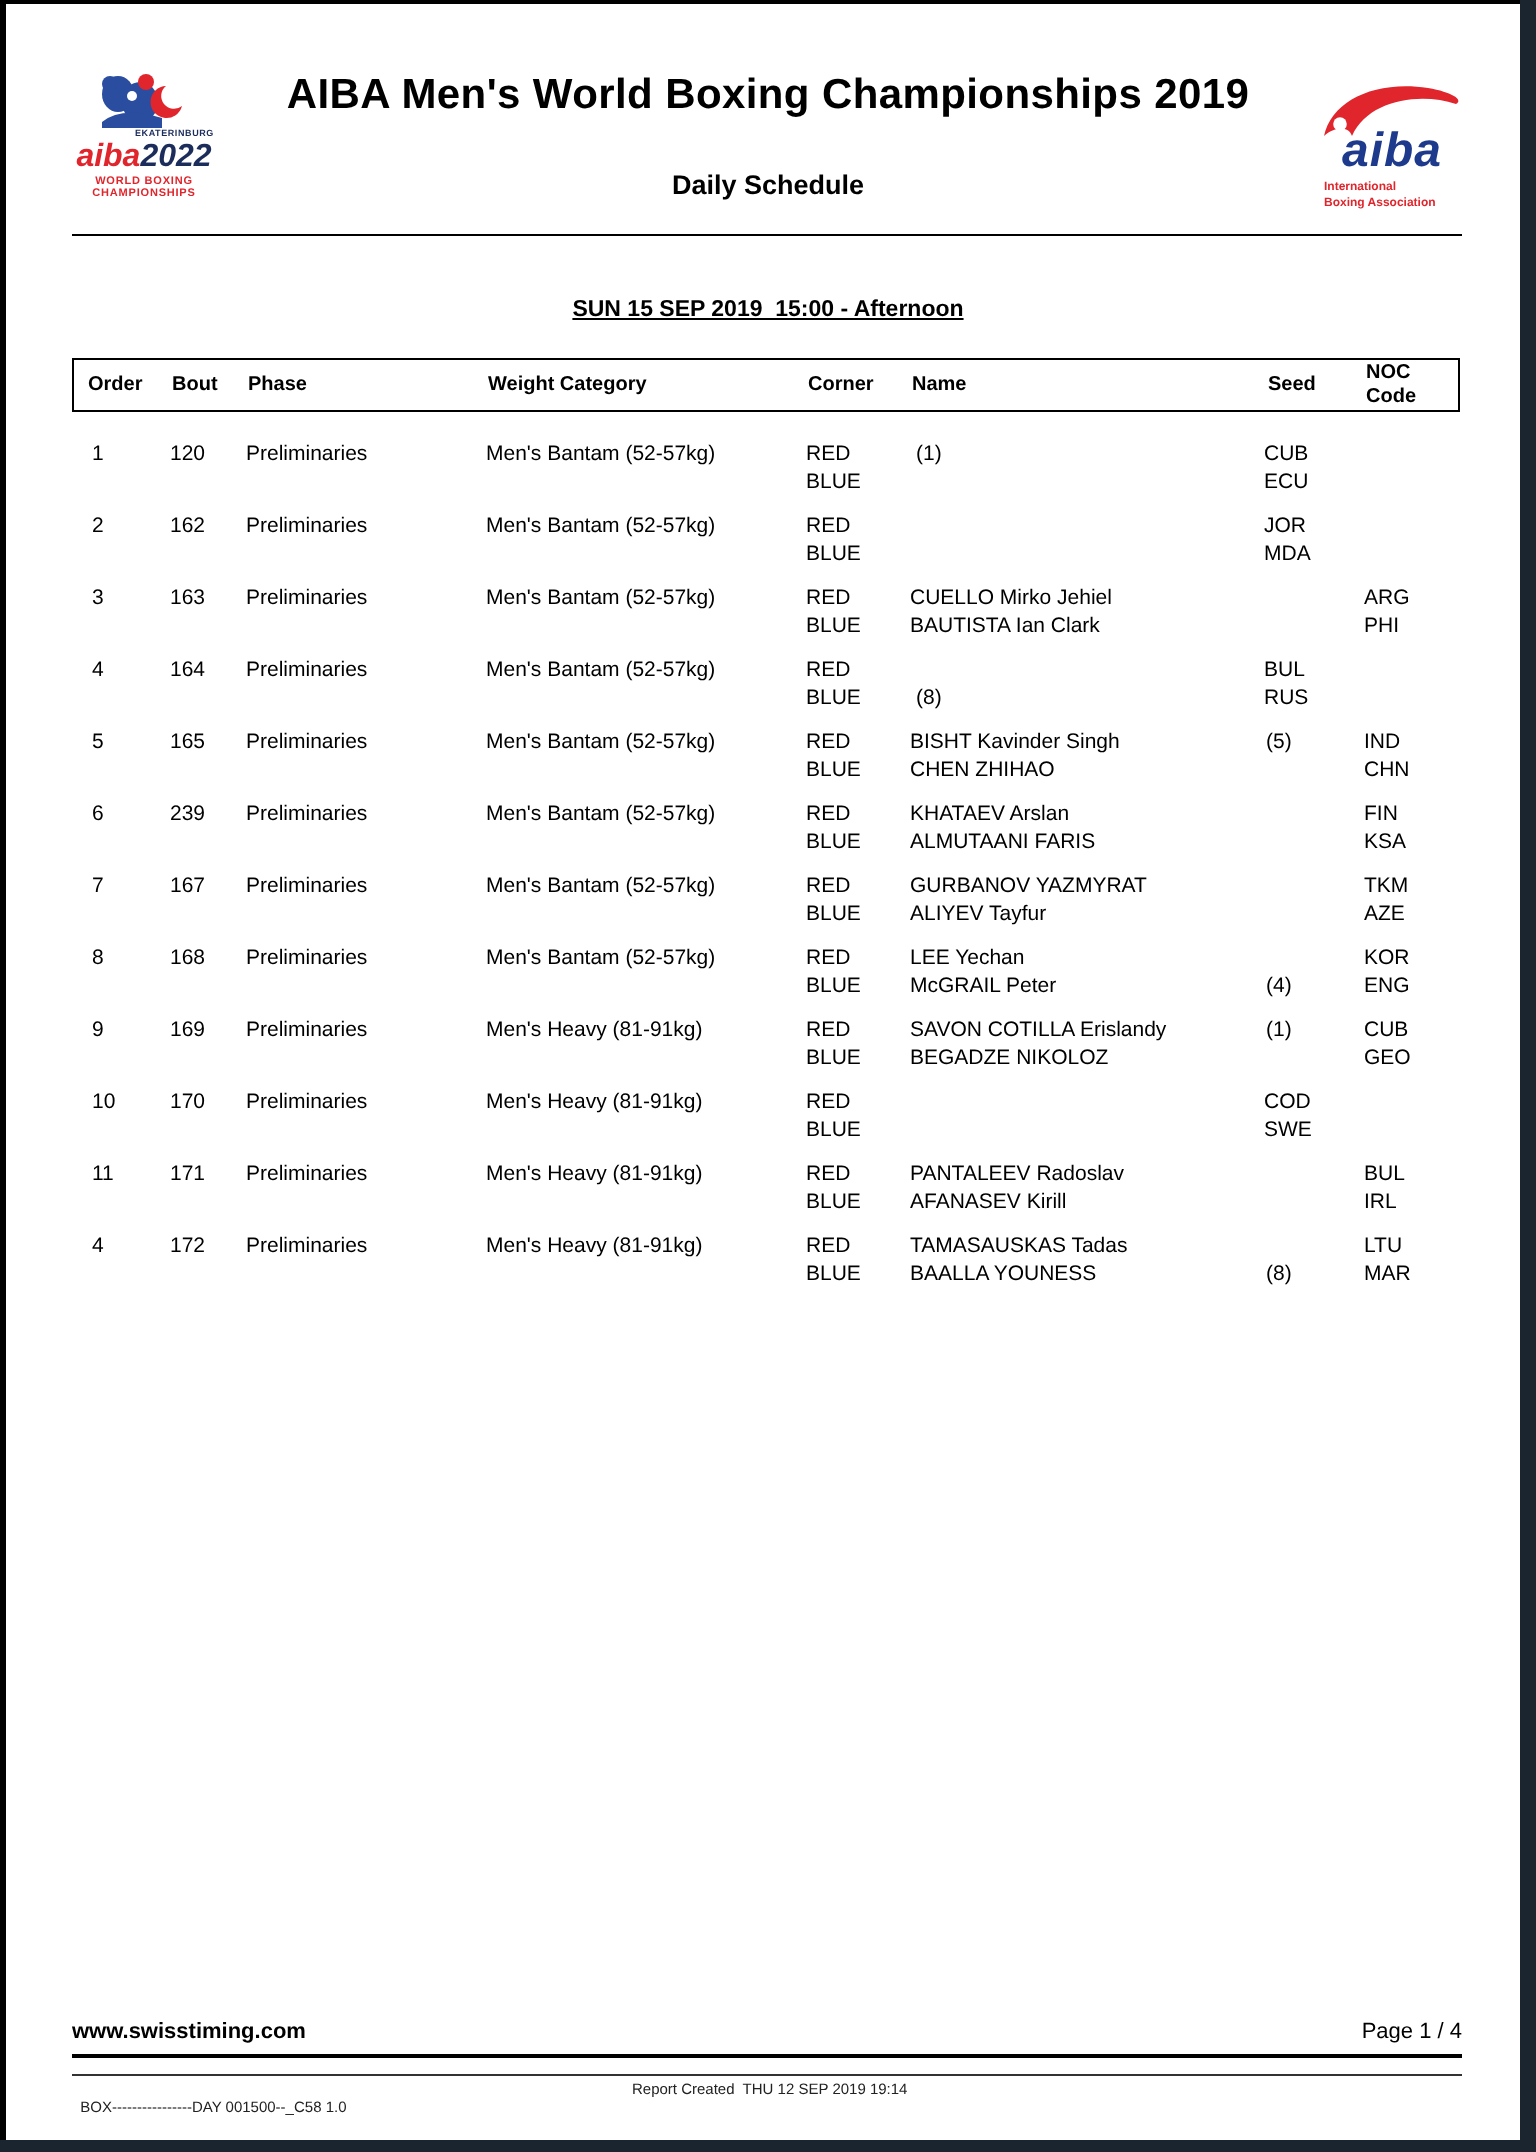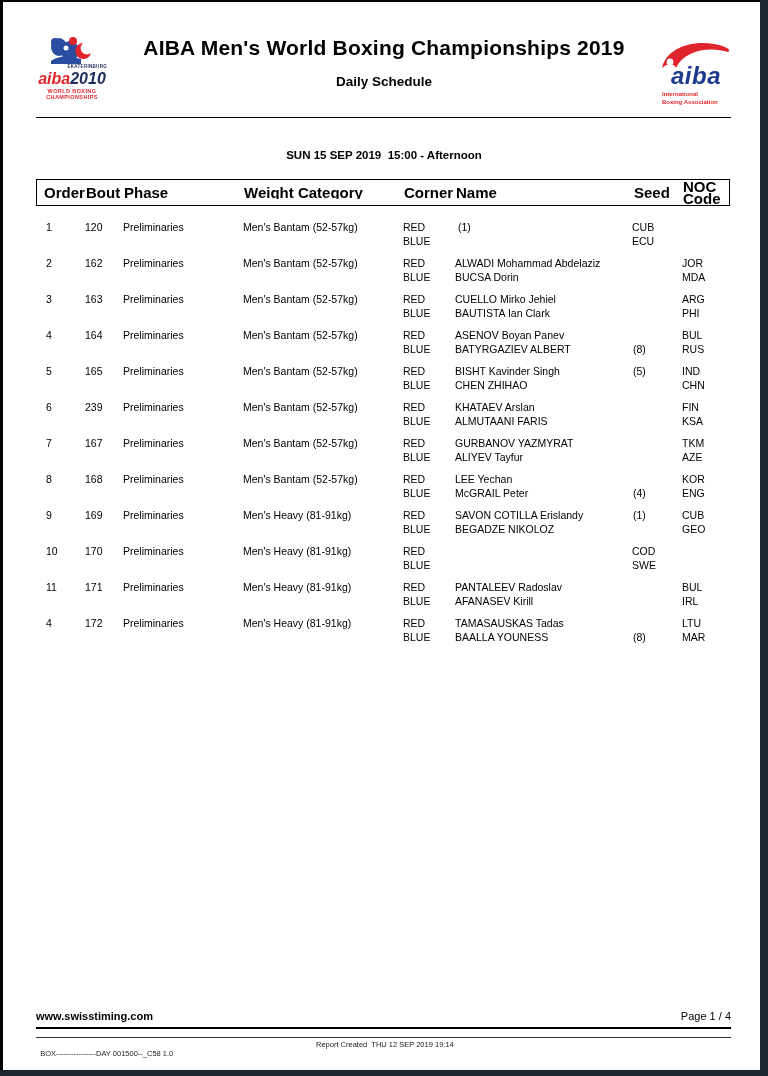--- a/index.html
+++ b/index.html
@@ -8,48 +8,48 @@
     font-family:"Liberation Sans", sans-serif;color:#000;overflow:hidden;
   }
   
   .frame-left{position:absolute;left:0;top:0;width:3px;height:100%;background:#000;}
   .frame-top{position:absolute;left:0;top:0;width:100%;height:2px;background:#000;}
   .frame-right{position:absolute;right:0;top:0;width:8px;height:100%;background:#1b2530;}
   .frame-bottom{position:absolute;left:0;bottom:0;width:100%;height:6px;background:#1b2530;}
 
   
   .page-title{position:absolute;left:0;top:36px;width:100%;text-align:center;font-size:21px;font-weight:bold;letter-spacing:.2px;}
-  .page-subtitle{position:absolute;left:0;top:74px;width:100%;text-align:center;font-size:13.5px;font-weight:bold;}
+  .page-subtitle{position:absolute;left:0;top:85px;width:100%;text-align:center;font-size:13.5px;font-weight:bold;}
   .header-rule{position:absolute;left:36px;top:117px;width:695px;height:1px;background:#000;}
 
   
   .logo-left{position:absolute;left:30px;top:35px;width:84px;height:72px;font-weight:bold;line-height:1;}
   .logo-left svg{display:block;margin:0 auto;}
   .ll-city{font-size:4.5px;color:#1c2c5b;text-align:right;padding-right:7px;letter-spacing:.3px;}
   .ll-main{font-size:16px;text-align:center;margin-top:1px;font-style:italic;}
   .ll-main .red{color:#e0262c;}
   .ll-main .navy{color:#1c2c5b;}
   .ll-sub{font-size:5.5px;color:#e0262c;text-align:center;margin-top:2px;letter-spacing:.4px;}
   .ll-sub2{font-size:5.5px;color:#e0262c;text-align:center;margin-top:1px;letter-spacing:.4px;}
 
   
   .logo-right{position:absolute;left:652px;top:40px;width:88px;height:64px;line-height:1;}
   .logo-right svg{display:block;margin-left:6px;}
   .rl-main{font-size:24px;font-weight:bold;font-style:italic;color:#1e3a8c;text-align:center;margin-top:-6px;letter-spacing:.5px;}
   .rl-sub{font-size:6px;font-weight:bold;color:#e0262c;margin:3px 0 0 10px;line-height:1.3;}
 
   
   .session{position:absolute;left:0;top:148px;width:100%;text-align:center;font-weight:bold;font-size:11.5px;line-height:14px;}
-  .session .dt{white-space:pre;}
+  .session .dt{white-space:pre;text-decoration:underline;}
 
   
   .grid{display:grid;grid-template-columns:49px 38px 120px 160px 52px 175px 50px 51px;}
   .table-head{
     position:absolute;left:36px;top:179px;width:692px;height:25px;
-    border:1.5px solid #000;font-weight:bold;font-size:15px;align-items:center;
+    border:1.5px solid #000;font-weight:bold;font-size:10px;align-items:center;
   }
   .table-head .cell{line-height:12px;}
   .table-body{position:absolute;left:36px;top:212px;width:695px;}
   .row{margin-top:8px;font-size:10.5px;line-height:14px;}
   .cell{overflow:hidden;white-space:nowrap;}
   .c-order{padding-left:10px;}
   .c-seed{padding-left:3px;}
   .c-noc{padding-left:2px;}
   .two>div{height:14px;}
 
@@ -76,21 +76,21 @@
       <ellipse cx="33" cy="16" rx="9" ry="10" fill="#2a4da0"></ellipse>
       <path d="M14 26 Q24 18 44 24 L44 29 L14 29 Z" fill="#2a4da0"></path>
       <circle cx="18" cy="7" r="4" fill="#2a4da0"></circle>
       <circle cx="36" cy="6" r="4" fill="#e0262c"></circle>
       <path d="M46 8 a8 8 0 1 0 8 10 a6 6 0 1 1 -8 -10 Z" fill="#e0262c"></path>
       <circle cx="29" cy="13" r="2.5" fill="#fff"></circle>
     </svg>
   </span>
   <div class="ll-city">EKATERINBURG</div>
   <div class="ll-main">
-    <span class="red">aiba</span><span class="navy">2010</span>
+    <span class="red">aiba</span><span class="navy">2022</span>
   </div>
   <div class="ll-sub">WORLD BOXING</div>
   <div class="ll-sub2">CHAMPIONSHIPS</div>
 </div>
 
 <div class="page-title">AIBA Men's World Boxing Championships 2019</div>
 <div class="page-subtitle">Daily Schedule</div>
 <div class="header-rule"></div>
 
 <div class="logo-right">
@@ -147,24 +147,20 @@
 
   <div class="row grid">
     <div class="cell c-order">2</div>
     <div class="cell">162</div>
     <div class="cell">Preliminaries</div>
     <div class="cell">Men's Bantam (52-57kg)</div>
     <div class="cell two">
       <div>RED</div>
       <div>BLUE</div>
     </div>
-    <div class="cell two">
-      <div>ALWADI Mohammad Abdelaziz</div>
-      <div>BUCSA Dorin</div>
-    </div>
     <div class="cell two c-seed">
       <div></div>
       <div></div>
     </div>
     <div class="cell two c-noc">
       <div>JOR</div>
       <div>MDA</div>
     </div>
   </div>
 
@@ -192,24 +188,20 @@
   </div>
 
   <div class="row grid">
     <div class="cell c-order">4</div>
     <div class="cell">164</div>
     <div class="cell">Preliminaries</div>
     <div class="cell">Men's Bantam (52-57kg)</div>
     <div class="cell two">
       <div>RED</div>
       <div>BLUE</div>
-    </div>
-    <div class="cell two">
-      <div>ASENOV Boyan Panev</div>
-      <div>BATYRGAZIEV ALBERT</div>
     </div>
     <div class="cell two c-seed">
       <div></div>
       <div>(8)</div>
     </div>
     <div class="cell two c-noc">
       <div>BUL</div>
       <div>RUS</div>
     </div>
   </div>

